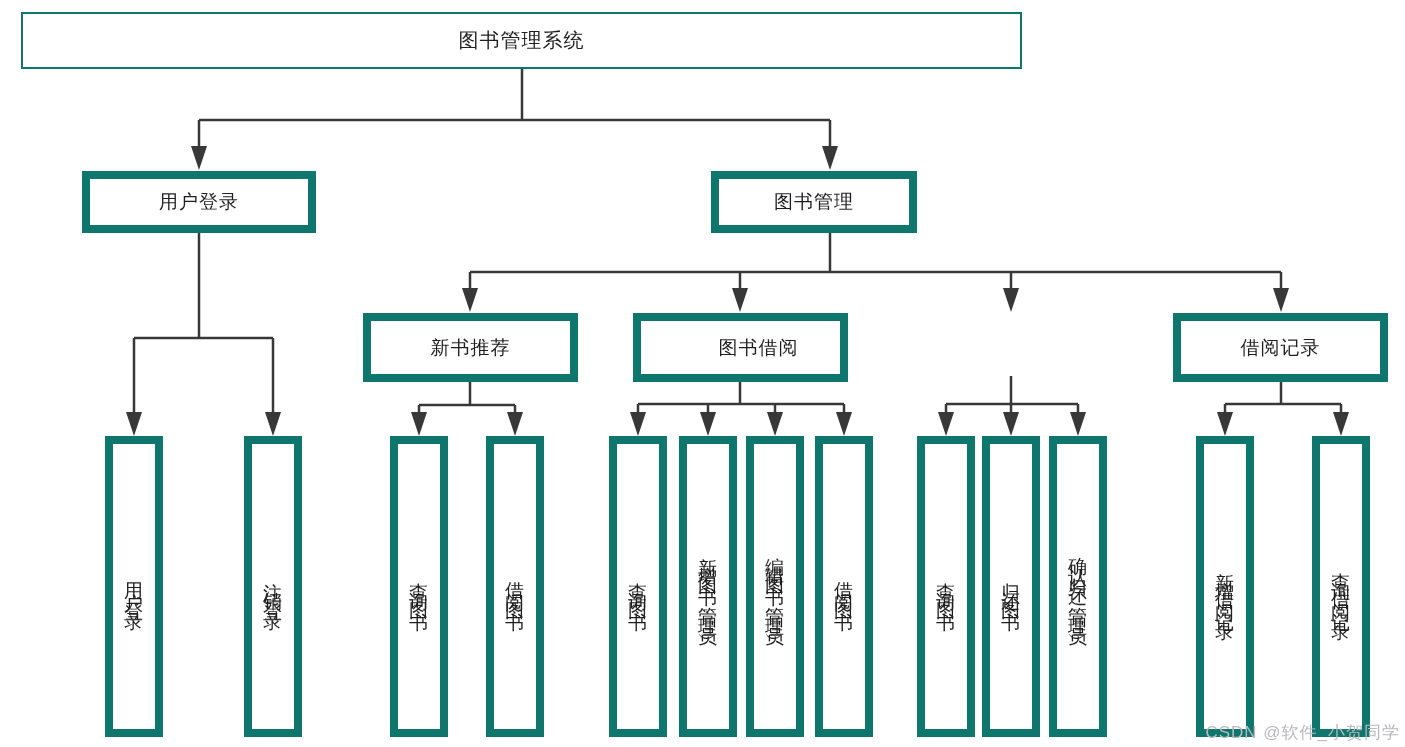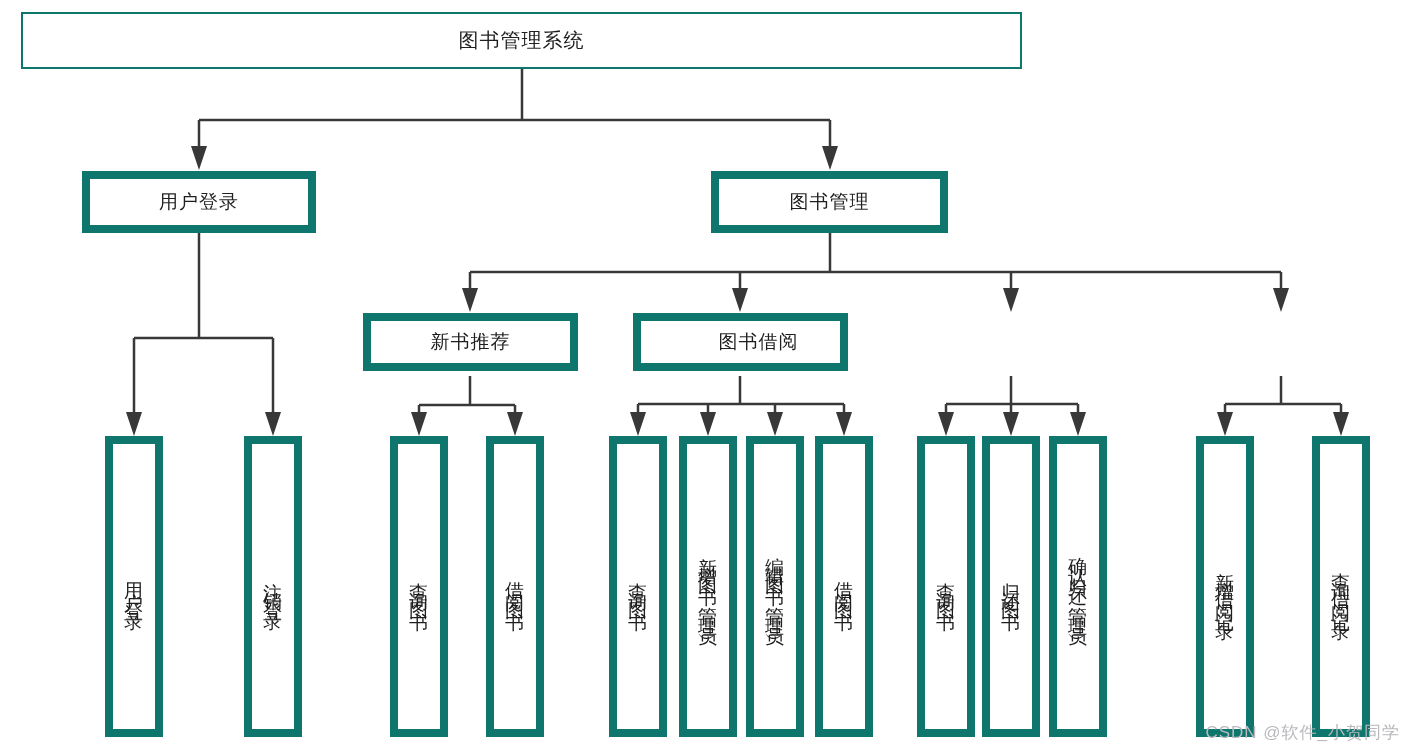--- a/index.html
+++ b/index.html
@@ -36,22 +36,22 @@
     letter-spacing: 1px;
     white-space: nowrap;
   }
   .node--root {
     left: 21px; top: 12px; width: 1001px; height: 57px;
     border-width: 2.5px;
     font-size: 20px;
   }
   .node--l2 { top: 171px; height: 62px; }
   .node--user   { left: 82px;  width: 234px; }
-  .node--bookmg { left: 711px; width: 237px; }
-  .node--l3 { top: 313px; height: 58px; }
+  .node--bookmg { left: 711px; width: 206px; }
+  .node--l3 { top: 313px; height: 69px; }
   .node--g0 { left: 363px;  width: 215px; }
   .node--g1 { left: 633px;  width: 215px; padding-left: 36px; }
   .node--g2 { left: 903px;  width: 216px; }
   .node--g3 { left: 1173px; width: 215px; }
   .vbox {
     top: 436px;
     height: 301px;
     width: 58px;
     writing-mode: vertical-rl;
     letter-spacing: 10px;
@@ -123,20 +123,21 @@
     </g>
   </svg>
 
   <div class="node node--root">图书管理系统</div>
 
   <div class="node node--l2 node--user">用户登录</div>
   <div class="node node--l2 node--bookmg">图书管理</div>
 
   <div class="node node--l3 node--g0">新书推荐</div>
   <div class="node node--l3 node--g1">图书借阅</div>
+  <div class="node node--l3 node--g3">借阅记录</div>
 
   <div class="node vbox v-a0">用户登录</div>
   <div class="node vbox v-a1">注销登录</div>
 
   <div class="node vbox v-b0">查询图书</div>
   <div class="node vbox v-b1">借阅图书</div>
 
   <div class="node vbox v-c0">查询图书</div>
   <div class="node vbox v-c1">新增图书（管理员）</div>
   <div class="node vbox v-c2">编辑图书（管理员）</div>

